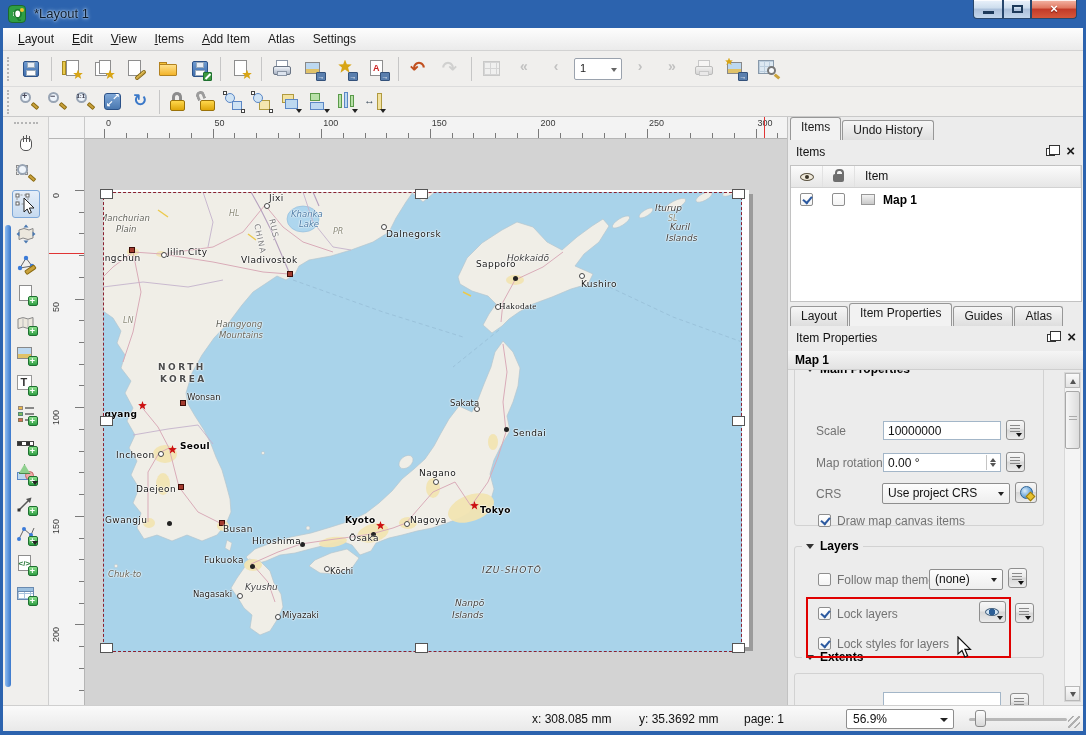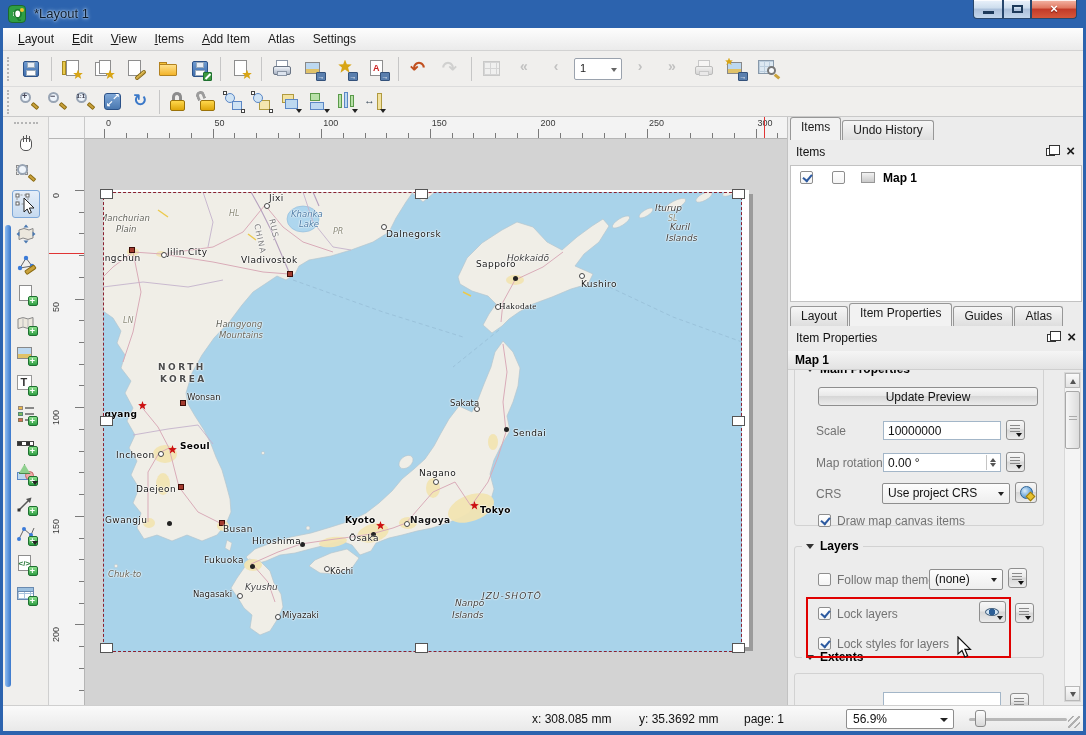--- a/index.html
+++ b/index.html
@@ -803,40 +803,40 @@
               <span class="ml city" style="left: 410px; top: 236px;">Sendai</span>
               <i class="mk mk-sq" style="left: 75px; top: 292px;"></i>
               <span class="ml city" style="left: 33px; top: 292px;">Daejeon</span>
               <i class="mk mk-circ" style="left: 330px; top: 287px;"></i>
               <span class="ml city" style="left: 316px; top: 276px;">Nagano</span>
               <i class="mk mk-dot" style="left: 64px; top: 329px;"></i>
               <span class="ml city" style="left: 2px; top: 323px;">Gwangju</span>
               <i class="mk mk-star" style="left: 273px; top: 329px;"></i>
               <span class="ml city-bold" style="left: 242px; top: 323px;">Kyoto</span>
               <i class="mk mk-circ" style="left: 301px; top: 329px;"></i>
-              <span class="ml city" style="left: 307px; top: 323px; font-weight: bold;">Nagoya</span>
+              <span class="ml city" style="left: 307px; top: 323px;">Nagoya</span>
               <i class="mk mk-star" style="left: 367px; top: 309px;"></i>
               <span class="ml city-bold" style="left: 377px; top: 313px;">Tokyo</span>
               <i class="mk mk-sq" style="left: 116px; top: 328px;"></i>
               <span class="ml city" style="left: 120px; top: 332px;">Busan</span>
               <i class="mk mk-dot" style="left: 197px; top: 350px;"></i>
               <span class="ml city" style="left: 149px; top: 344px;">Hiroshima</span>
               <i class="mk mk-dot" style="left: 268px; top: 340px;"></i>
               <span class="ml city" style="left: 246px; top: 341px;">Ōsaka</span>
               <i class="mk mk-dot" style="left: 147px; top: 372px;"></i>
               <span class="ml city" style="left: 101px; top: 363px;">Fukuoka</span>
               <i class="mk mk-circ" style="left: 221px; top: 374px;"></i>
               <span class="ml city-sm" style="left: 227px; top: 374px;">Kōchi</span>
               <span class="ml terrain" style="left: 5px; top: 377px;">Chuk-to</span>
               <span class="ml region" style="left: 142px; top: 390px;">Kyushu</span>
               <i class="mk mk-circ" style="left: 134px; top: 401px;"></i>
               <span class="ml city-sm" style="left: 90px; top: 397px;">Nagasaki</span>
               <i class="mk mk-circ" style="left: 172px; top: 422px;"></i>
               <span class="ml city-sm" style="left: 179px; top: 418px;">Miyazaki</span>
-              <span class="ml caps-it" style="left: 379px; top: 399px;">IZU-SHOTŌ</span>
+              <span class="ml caps-it" style="left: 379px; top: 373px;">IZU-SHOTŌ</span>
               <span class="ml region" style="left: 352px; top: 406px;">Nanpō</span>
               <span class="ml region" style="left: 349px; top: 418px;">Islands</span>
             </div>
         </div>
         <div class="map-border"></div>
         <div class="handle" style="left:-3px;top:-3px"></div>
         <div class="handle" style="left:312px;top:-3px"></div>
         <div class="handle" style="left:629px;top:-3px"></div>
         <div class="handle" style="left:-3px;top:224px"></div>
         <div class="handle" style="left:629px;top:224px"></div>
@@ -851,20 +851,29 @@
     <div class="dtabs">
       <span class="dtab active">Items</span>
       <span class="dtab">Undo History</span>
     </div>
     <div class="phead">
       <span class="ptitle">Items</span>
       <span class="pfloat"></span>
       <span class="pclose">×</span>
     </div>
     <div id="itemsbody">
+      <div class="items-header">
+        <span class="ih-c c1">
+            <span class="eyeic"></span>
+          </span>
+        <span class="ih-c c2">
+            <span class="lockic"></span>
+          </span>
+        <span class="ih-c c3">Item</span>
+      </div>
       <div class="items-row">
         <span class="cb checked flow" style="margin-left:9px"></span>
         <span class="cb flow" style="margin-left:19px"></span>
         <span class="itemic" style="margin-left:16px"></span>
         <span class="irowlabel">Map 1</span>
       </div>
     </div>
 
     <div class="dtabs" style="position:absolute;left:0;top:186px;width:296px">
       <span class="dtab">Layout</span>
@@ -875,21 +884,20 @@
     <div class="phead" style="position:absolute;left:0;top:209px;width:296px">
       <span class="ptitle">Item Properties</span>
       <span class="pfloat"></span>
       <span class="pclose">×</span>
     </div>
     <div id="p2sub">Map 1</div>
 
     <div id="ipcontent">
       <div class="group" style="left:6px;top:-7px;width:250px;height:163px"></div>
       <div class="ghead" style="left:14px;top:-8px"><span class="tri"></span><span>Main Properties</span></div>
-      <div class="btn7" style="left:30px;top:17px;width:220px;height:19px;padding-top:2px">Update Preview</div>
 
       <span class="lblsm" style="left:28px;top:54px">Scale</span>
       <span class="inp" style="left:95px;top:51px;width:118px;height:19px">10000000</span>
       <span class="btn7 ovr" style="left:218px;top:50px">
           <i class="ovr-lines"></i>
           <i class="ovr-arr"></i>
         </span>
 
       <span class="lblsm" style="left:28px;top:86px">Map rotation</span>
       <span class="inp" style="left:95px;top:83px;width:118px;height:19px"><span>0.00 °</span><span class="spinarrs">

